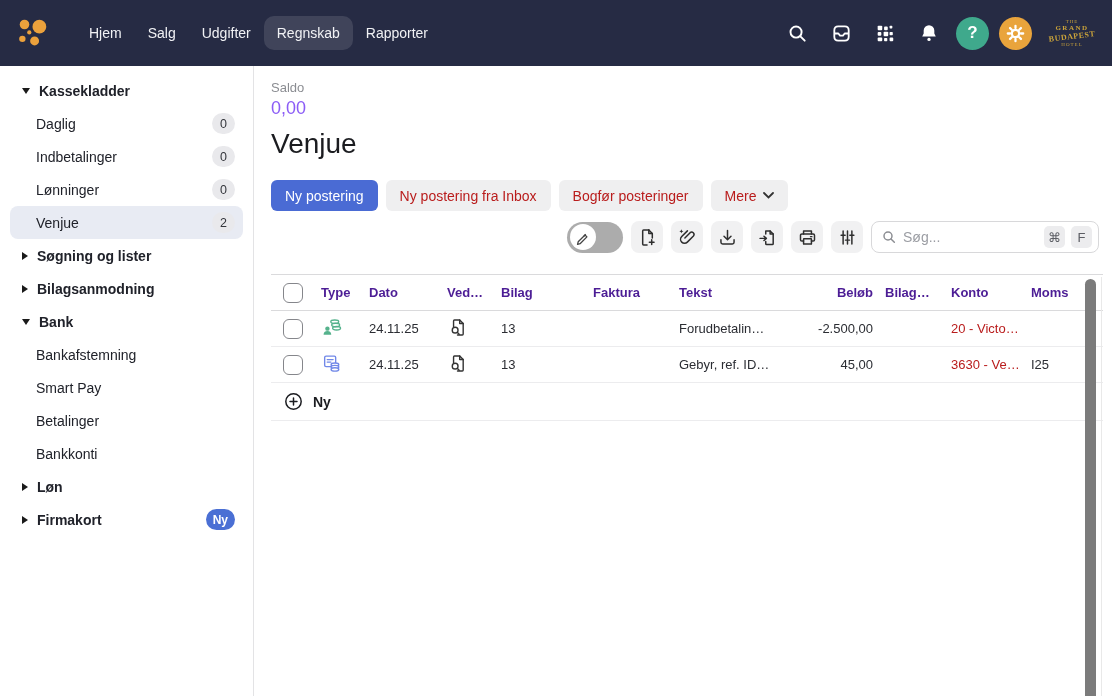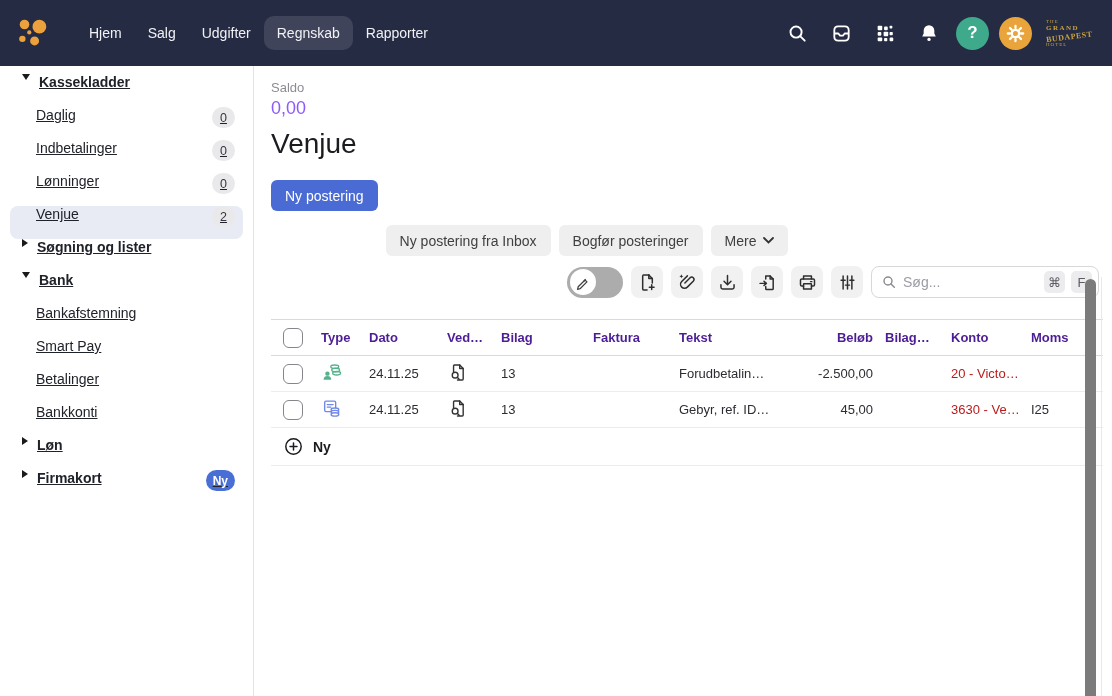--- a/index.html
+++ b/index.html
@@ -12,31 +12,31 @@
   .logo { width:34px; height:34px; margin-right:26px; flex:0 0 auto; }
   .nav { display:flex; align-items:center; }
   .nav-item { color:#f1f2f5; font-size:14px; padding:9px 13px; border-radius:6px; cursor:pointer; white-space:nowrap; }
   .nav-item.active { background:rgba(255,255,255,0.12);border-radius:10px; }
   .topbar-spacer { flex:1; }
   .tb-icons { display:flex; align-items:center; gap:10px; }
   .tb-iconbtn { width:34px; height:34px; display:flex; align-items:center; justify-content:center; cursor:pointer; }
   .circle-btn { width:33px; height:33px; border-radius:50%; display:flex; align-items:center; justify-content:center; cursor:pointer; }
   .circle-btn.help { background:#3fa98c; color:#fff; font-size:17px; font-weight:bold; }
   .circle-btn.settings { background:#e9a43c; }
-  .hotel-logo { width:52px; text-align:left; color:#c9a23a; font-family:"Liberation Serif", serif; line-height:1.15; margin-left:4px; }
+  .hotel-logo { width:52px; text-align:center; color:#c9a23a; font-family:"Liberation Serif", serif; line-height:1.15; margin-left:4px; }
   .hotel-logo .l1 { font-size:5px; letter-spacing:1px; }
   .hotel-logo .l2 { font-size:7px; letter-spacing:1.5px; font-weight:bold; }
   .hotel-logo .l3 { font-size:8px; letter-spacing:0.5px; transform:rotate(-7deg); font-weight:bold; }
   .hotel-logo .l4 { font-size:5px; letter-spacing:1px; }
 
   
   .sidebar { position:absolute; left:0; top:66px; width:254px; bottom:0;
     background:#fff; border-right:1px solid #e3e3e5; padding-top:8px; }
-  .side-row { height:33px; margin:0 10px; border-radius:8px; display:flex; cursor:pointer;
-    font-size:14px; color:#20222a;text-decoration:underline; }
+  .side-row { height:33px; margin:0 10px; border-radius:8px; display:flex; align-items:center; cursor:pointer;
+    font-size:14px; color:#20222a; }
   .side-row.section { font-weight:bold; padding-left:12px; }
   .side-row.child { padding-left:26px; }
   .side-row.selected { background:#e8ebf3; }
   .caret { display:inline-block; margin-right:9px; }
   .caret.down { width:0; height:0; border-left:4.5px solid transparent; border-right:4.5px solid transparent; border-top:6px solid #1a1a1a; }
   .caret.right { width:0; height:0; border-top:4.5px solid transparent; border-bottom:4.5px solid transparent; border-left:6px solid #1a1a1a; }
   .side-spacer { flex:1; }
   .badge { min-width:23px; height:21px; padding:0 7px; margin-right:8px; border-radius:11px;
     background:#e9e9ec; color:#34363c; font-size:12.5px; display:flex; align-items:center; justify-content:center; }
   .badge.blue { background:#4a6fd4; color:#fff; font-weight:bold; font-size:12px; }
@@ -45,21 +45,21 @@
   .main { position:absolute; left:255px; top:66px; right:0; bottom:0; background:#fff; }
   .content { padding:14px 0 0 16px; }
   .saldo-label { font-size:13px; color:#8b8d92; margin-bottom:3px; }
   .saldo-value { font-size:18px; color:#8b5cf6; }
   .page-title { font-size:28px; color:#1b1c20; font-weight:400; margin-top:9px; }
 
   .actions { display:flex; gap:8px; margin-top:20px; }
   .btn { height:31px; padding:0 14px; border:none; border-radius:6px; font-size:14px;
     font-family:"Liberation Sans", sans-serif; display:flex; align-items:center; gap:7px; cursor:pointer; }
   .btn.primary { background:#4a6bd4; color:#fff; }
-  .btn.secondary { background:#efeff0; color:#404040;margin-top:45px; }
+  .btn.secondary { background:#efeff0; color:#b91c1c; }
 
   .toolbar { width:828px; margin-top:10px; display:flex; justify-content:flex-end; align-items:center; gap:8px; }
   .toggle { width:56px; height:31px; border-radius:16px; background:#acacac; position:relative; cursor:pointer; flex:0 0 auto; }
   .toggle .knob { position:absolute; left:2.5px; top:2.5px; width:26px; height:26px; border-radius:50%; background:#fff;
     display:flex; align-items:center; justify-content:center; }
   .tool-btn { width:32px; height:32px; border-radius:8px; background:#f1f1f2; display:flex; align-items:center; justify-content:center; cursor:pointer; }
   .search-box { width:228px; height:32px; border:1px solid #d8d8da; border-radius:8px; background:#fff;
     display:flex; align-items:center; padding:0 6px 0 9px; gap:6px; }
   .search-box input { border:none; outline:none; flex:1; min-width:0; font-size:14px; color:#333;
     font-family:"Liberation Sans", sans-serif; }
@@ -180,20 +180,24 @@
   <div class="side-row child selected">
     <span>Venjue</span>
       <span class="side-spacer"></span>
     <span class="badge">2</span>
   </div>
   <div class="side-row section">
     <span class="caret right"></span>
     <span>Søgning og lister</span>
   </div>
   <div class="side-row section">
+    <span class="caret right"></span>
+    <span>Bilagsanmodning</span>
+  </div>
+  <div class="side-row section">
     <span class="caret down"></span>
     <span>Bank</span>
   </div>
   <div class="side-row child">
     <span>Bankafstemning</span>
   </div>
   <div class="side-row child">
     <span>Smart Pay</span>
   </div>
   <div class="side-row child">

